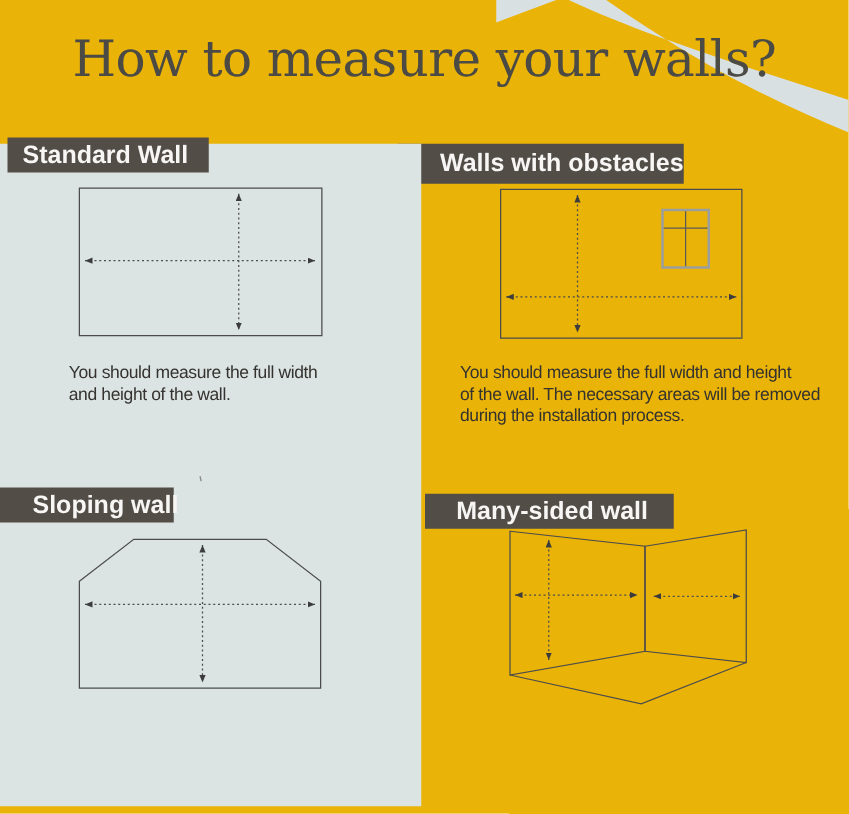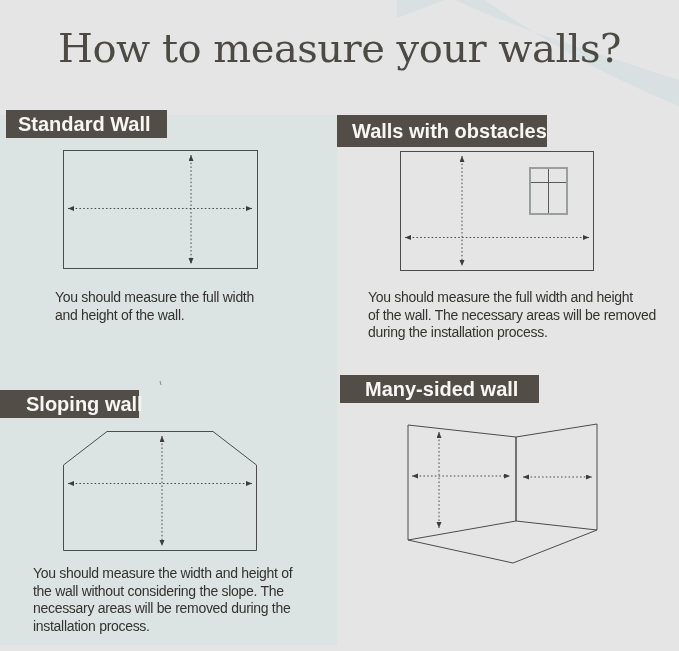--- a/index.html
+++ b/index.html
@@ -1,19 +1,19 @@
 <!DOCTYPE html>
 <html><head>
 <meta charset="utf-8">
 <style>
   * { margin:0; padding:0; box-sizing:border-box; }
   html,body { background:#fff; }
   .page {
     position:relative; width:679px; height:651px; overflow:hidden;
-    background:#e5e5e5;
+    background:#eab308;
     font-family:"Liberation Sans", sans-serif;
   }
   .swoosh { position:absolute; top:0; left:0; z-index:0; }
   .title {
     position:absolute; top:24px; left:0; width:679px; z-index:2;
     text-align:center;
     font-family:"DejaVu Serif","Liberation Serif",serif;
     font-size:40px; line-height:48px; font-weight:500;
     letter-spacing:-0.5px; color:#4b4a44;
   }
@@ -23,21 +23,21 @@
   }
   .banner {
     position:absolute; height:28px; background:#524d47;
     color:#f7f6f4; font-weight:700; font-size:20px; line-height:28px;
     white-space:nowrap; z-index:3;
   }
   .banner-standard  { left:6px;   top:110px; width:161px; padding-left:12px; }
   .banner-obstacles { left:318px; top:115px; width:229px; height:32px;
                       line-height:32px; padding-left:34px; z-index:0; }
   .banner-sloping   { left:0;     top:390px; width:139px; padding-left:26px; }
-  .banner-many      { left:340px; top:375px; width:199px; padding-left:25px; }
+  .banner-many      { left:340px; top:395px; width:199px; padding-left:25px; }
   .caption {
     position:absolute; z-index:4;
     font-size:14px; line-height:17.7px; letter-spacing:-0.3px;
     color:#34332f; white-space:pre-line;
   }
   .caption-standard  { left:55px;  top:289px; width:270px; }
   .caption-obstacles { left:368px; top:289px; width:308px; }
   .caption-sloping   { left:33px;  top:565px; width:300px; }
   .caption-many      { left:382px; top:568px; width:296px; }
   .diagrams { position:absolute; left:0; top:0; z-index:4; pointer-events:none; }
@@ -61,24 +61,20 @@
 
   <div class="banner banner-standard">Standard Wall</div>
   <div class="banner banner-sloping">Sloping wall</div>
   <div class="banner banner-many">Many-sided wall</div>
 
   <div class="caption caption-obstacles">You should measure the full width and height
 of the wall. The necessary areas will be removed
 during the installation process.</div>
   <div class="caption caption-standard">You should measure the full width
 and height of the wall.</div>
-  <div class="caption caption-sloping">You should measure the width and height of
-the wall without considering the slope. The
-necessary areas will be removed during the
-installation process.</div>
 
   <svg class="diagrams" width="679" height="651" viewBox="0 0 679 651" aria-hidden="true">
     <defs>
       <marker id="ah" viewBox="0 0 7 6" markerWidth="7" markerHeight="6" refX="6" refY="2.5" orient="auto-start-reverse" markerUnits="userSpaceOnUse">
         <path d="M0,0 L6,2.5 L0,5 Z" fill="#3c3c3c"></path>
       </marker>
     </defs>
 
     <g stroke="#4c4c4c" fill="none" stroke-width="1">
       <rect x="63.5" y="150.5" width="194" height="118"></rect>

